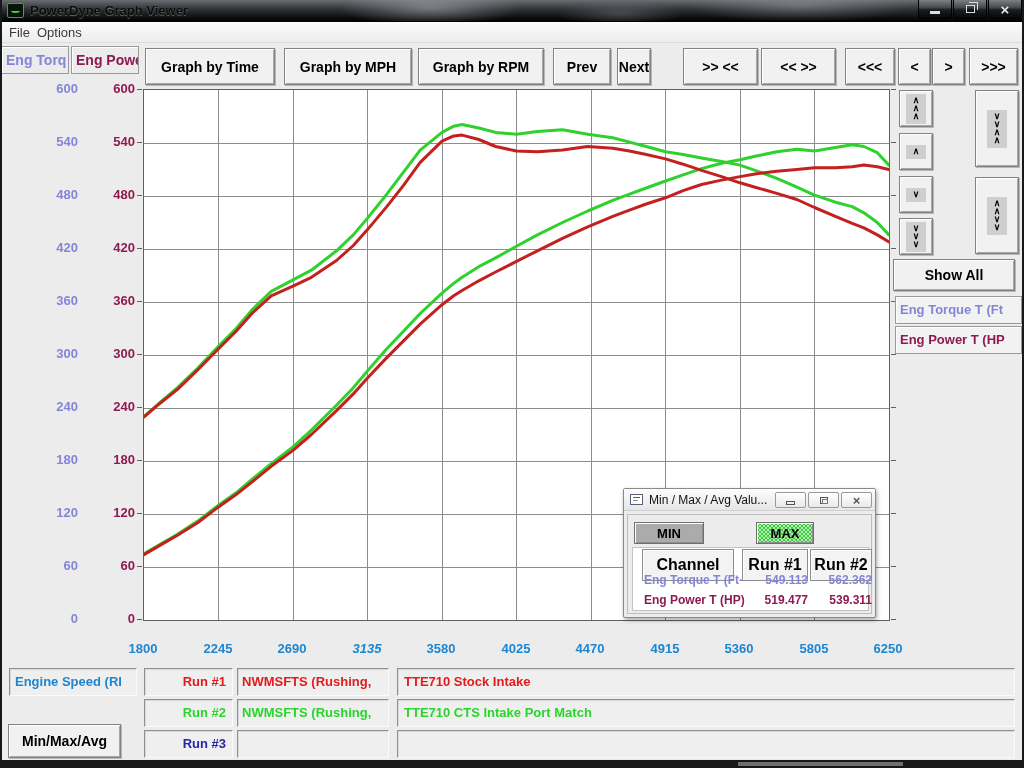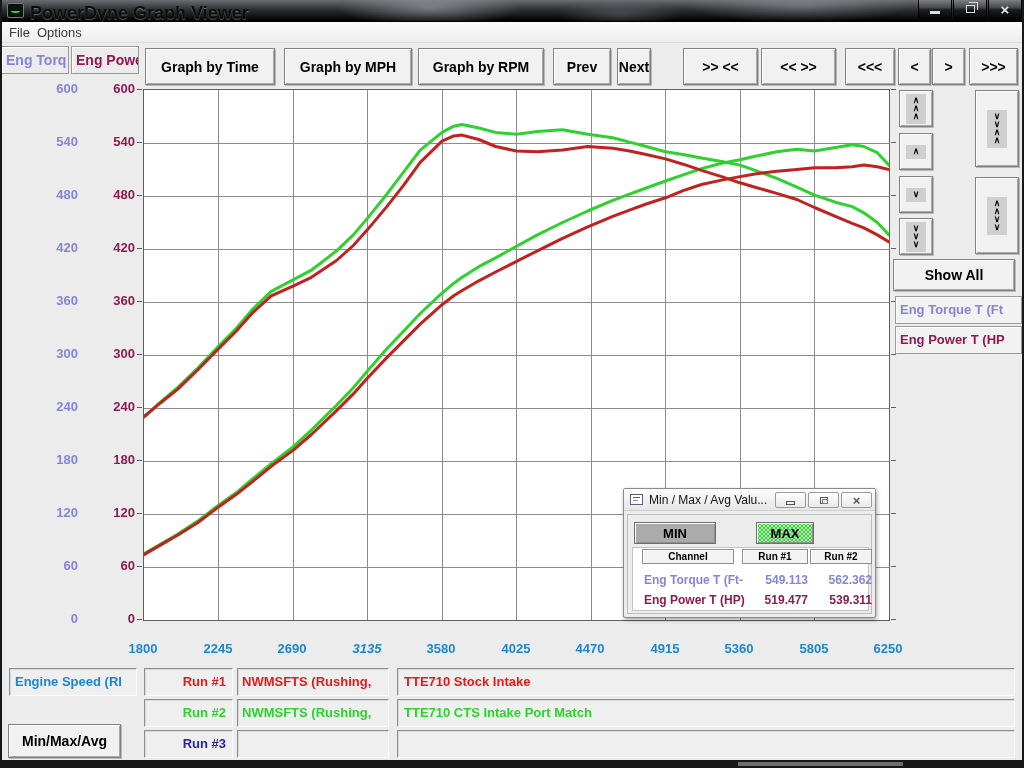--- a/index.html
+++ b/index.html
@@ -13,21 +13,21 @@
       radial-gradient(ellipse 130px 26px at 430px 8px, rgba(200,205,215,.45), transparent 70%),
       radial-gradient(ellipse 160px 24px at 800px 6px, rgba(190,195,205,.35), transparent 70%),
       radial-gradient(ellipse 90px 20px at 620px 14px, rgba(160,165,175,.3), transparent 70%),
       linear-gradient(#6a6d72, #2e3033 45%, #101113 80%, #000);
     border-bottom:1px solid #000;
   }
   .app-icon { position:absolute; left:7px; top:3px; width:17px; height:15px;
     background:#071407; border:1px solid #2fae2f; border-radius:2px; }
   .app-icon i { position:absolute; left:3px; top:4px; width:9px; height:5px;
     border-bottom:2px solid #3ed43e; border-radius:60%; display:block; }
-  .title-text { position:absolute; left:30px; top:3px; font-size:18px; color:#0c0c0c;
+  .title-text { position:absolute; left:30px; top:3px; font-size:13px; color:#0c0c0c;
     font-weight:bold; text-shadow:0 1px 1px rgba(255,255,255,.35); }
   .cap-btns { position:absolute; right:2px; top:0; display:flex; }
   .cap-btn { width:34px; height:19px; margin-left:1px;
     background:linear-gradient(#7c7f83,#4a4c4f 40%,#1b1c1e 55%,#070708);
     border:1px solid #000; border-top:none; border-radius:0 0 4px 4px;
     display:flex; align-items:center; justify-content:center; }
   .g-min { width:10px; height:3px; background:#dcdcdc; margin-top:6px; }
   .g-restore { width:9px; height:8px; border:1px solid #dcdcdc; position:relative; background:rgba(0,0,0,.2); }
   .g-restore:before { content:""; position:absolute; left:2px; top:-4px; width:8px; height:7px;
     border:1px solid #dcdcdc; border-left:none; border-bottom:none; }
@@ -88,31 +88,31 @@
     border:1px solid #9a9a9a; border-radius:2px; display:flex; align-items:center; justify-content:center; }
   .mg-min { width:9px; height:4px; border:1px solid #555; margin-top:5px; }
   .mg-restore { width:8px; height:7px; border:1px solid #555; position:relative; }
   .mg-restore:before { content:""; position:absolute; left:1px; top:1px; width:4px; height:3px; border:1px solid #777; }
   .mg-close { color:#555; font-size:13px; font-weight:bold; line-height:13px; }
   .mm-body { position:absolute; left:3px; top:25px; width:245px; height:100px;
     background:#ececec; border:1px solid #bdbdbd; }
   .mm-btn { position:absolute; top:7px; height:22px; border:1px solid #6f6f6f;
     box-shadow:inset 1px 1px 0 #ffffff, inset -1px -1px 0 #8f8f8f;
     font-size:13px; font-weight:bold; display:flex; align-items:center; justify-content:center; }
-  .mm-min { left:6px; width:82px; background:#ababab; }
+  .mm-min { left:6px; width:70px; background:#ababab; }
   .mm-max { left:128px; width:58px;
     background-color:#a9f2a9;
     background-image:linear-gradient(45deg,#49c349 25%,transparent 25%,transparent 75%,#49c349 75%),
                      linear-gradient(45deg,#49c349 25%,transparent 25%,transparent 75%,#49c349 75%);
     background-size:4px 4px; background-position:0 0,2px 2px; }
   .mm-panel { position:absolute; left:4px; top:32px; width:237px; height:64px;
     background:#fff; border:1px solid #c2c2c2; }
-  .mm-head { position:absolute; top:1px; height:15px; background:#f3f3f3;
+  .mm-head { position:absolute; top:1px; height:32px; background:#f3f3f3;
     border:1px solid #8d8d8d; box-shadow:inset 1px 1px 0 #fff;
-    font-size:10px; font-weight:bold; display:flex; align-items:center; justify-content:center; }
+    font-size:16px; font-weight:bold; display:flex; align-items:center; justify-content:center; }
   .mm-cell { position:absolute; height:16px; font-size:12px; font-weight:bold; line-height:16px; white-space:nowrap; }
 
   
   .info-box { position:absolute; height:28px; background:#efefef;
     border:1px solid; border-color:#8f8f8f #fbfbfb #fbfbfb #8f8f8f;
     box-shadow:inset 1px 1px 0 #d9d9d9;
     font-size:13px; font-weight:bold; line-height:26px; white-space:nowrap; overflow:hidden; }
 </style>
 </head>
 <body>

